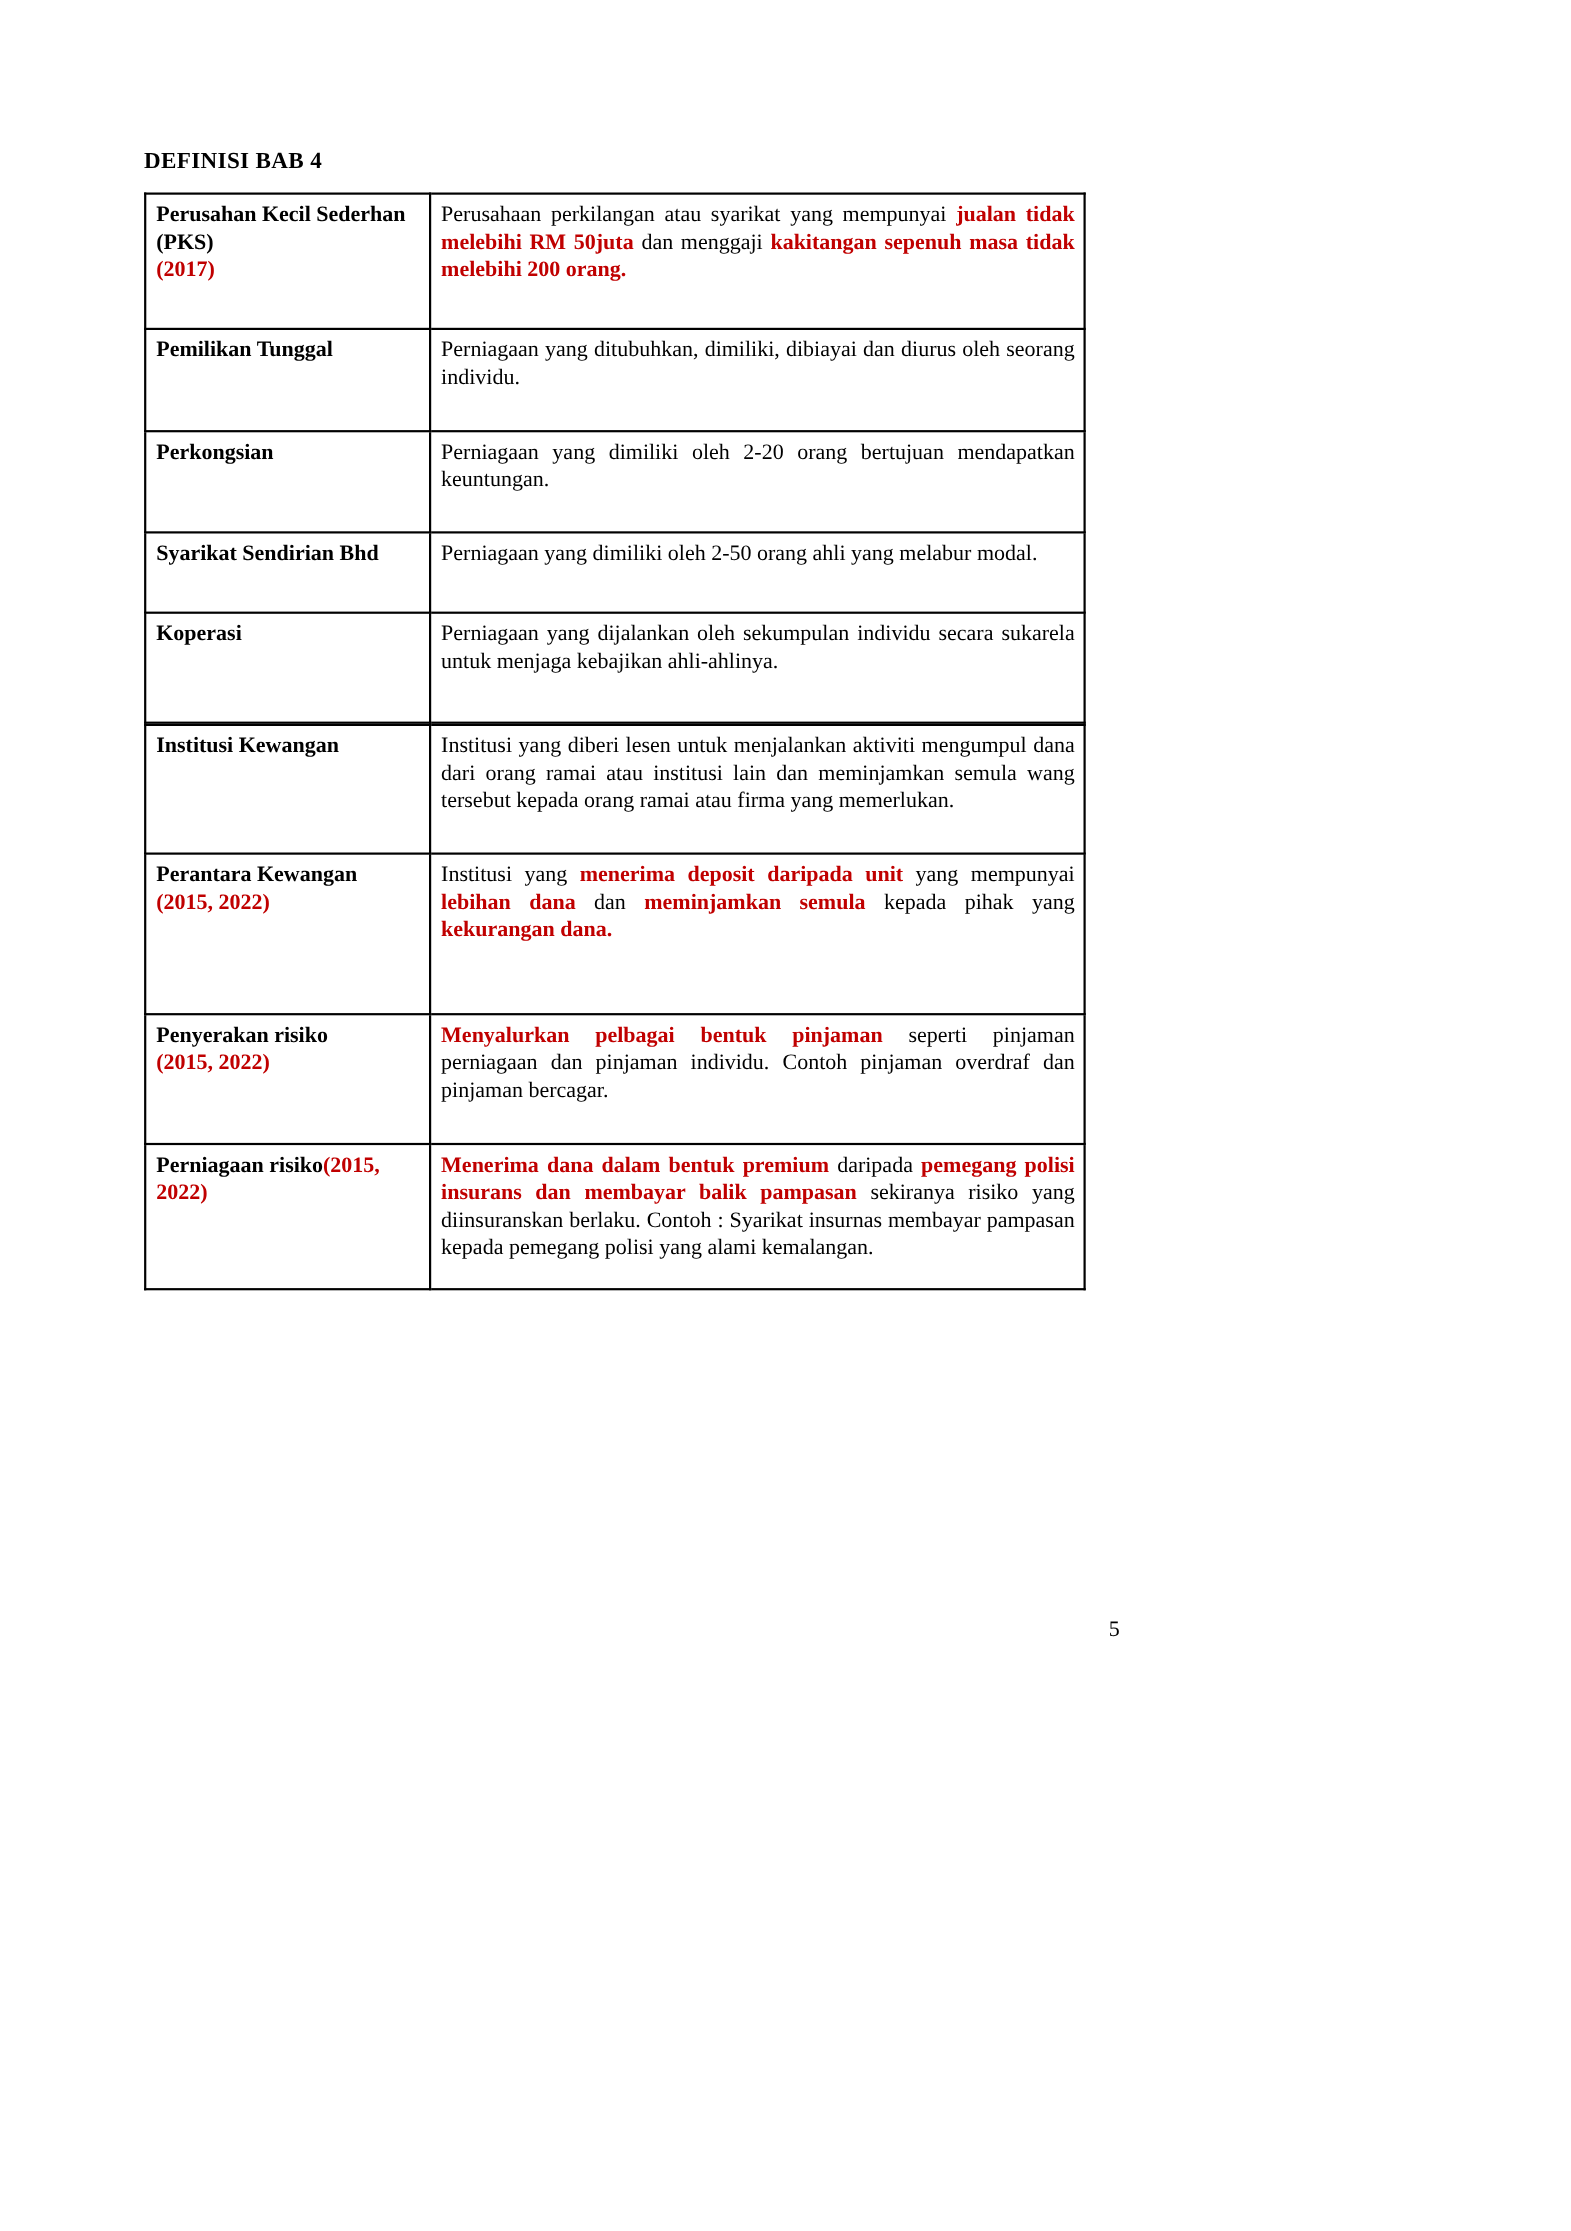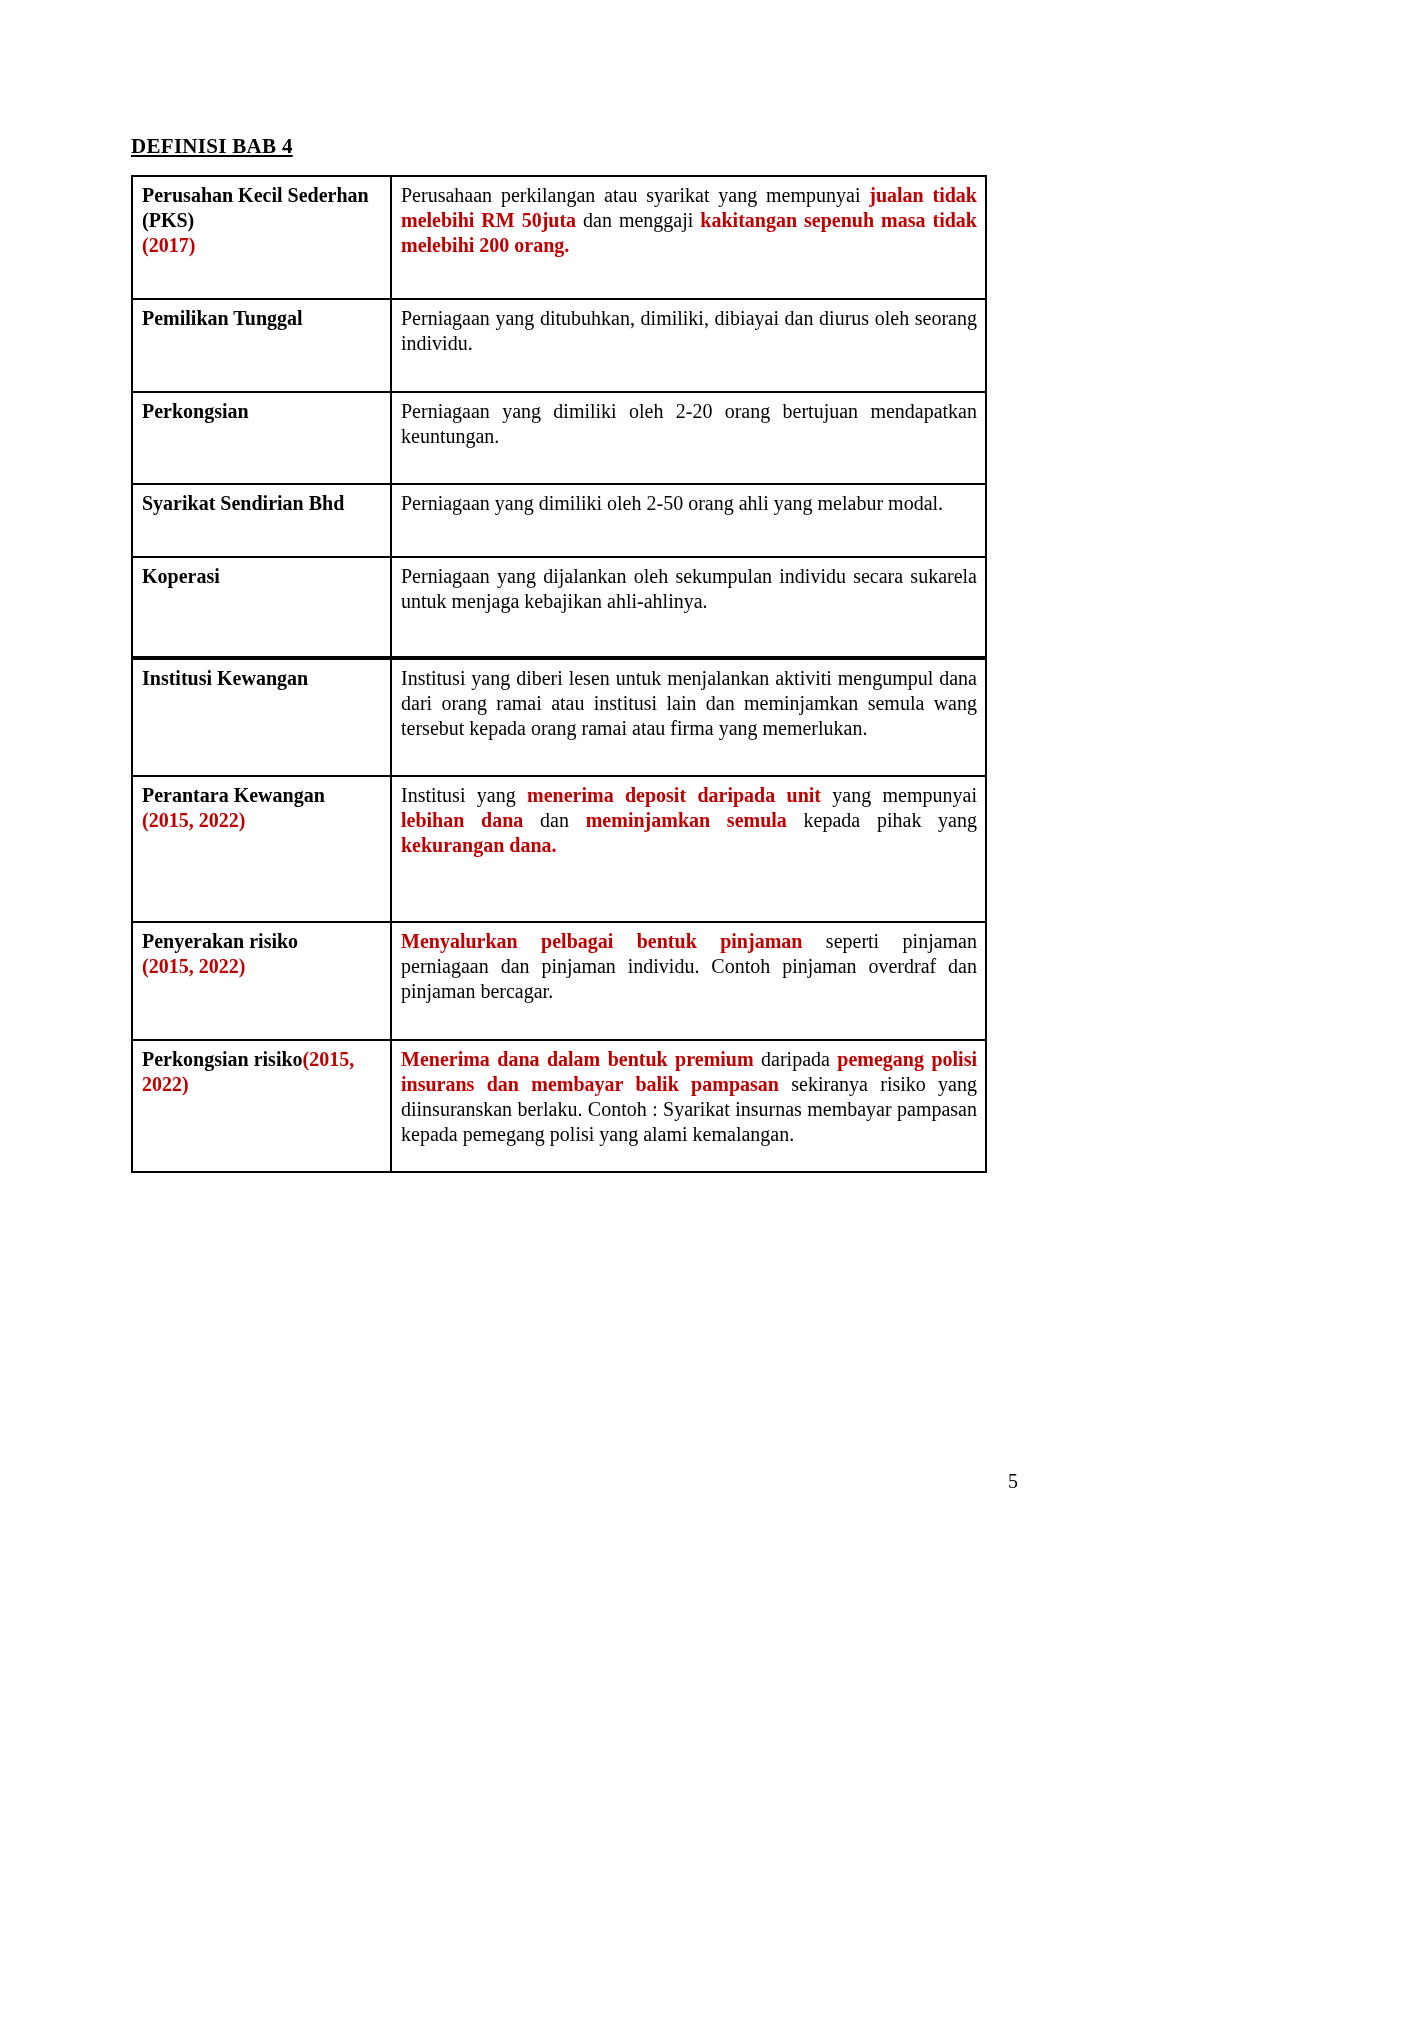--- a/index.html
+++ b/index.html
@@ -16,21 +16,20 @@
   }
   .content {
     position: absolute;
     left: 131px;
     top: 134px;
     width: 856px;
   }
   .heading {
     font-size: 21px;
     font-weight: bold;
-    text-decoration: underline;
     letter-spacing: 0.3px;
     margin: 0 0 16px 0;
   }
   .section-2 {
     margin-top: 40px;
   }
   table.def-table {
     border-collapse: collapse;
     width: 856px;
     table-layout: fixed;
@@ -106,21 +105,21 @@
         <td class="term"><span>Perantara Kewangan
 </span><span class="red">(2015, 2022)</span></td>
         <td class="def"><span>Institusi yang </span><span class="red">menerima deposit daripada unit</span><span> yang mempunyai </span><span class="red">lebihan dana</span><span> dan </span><span class="red">meminjamkan semula</span><span> kepada pihak yang </span><span class="red">kekurangan dana.</span></td>
       </tr>
       <tr style="height:118px">
         <td class="term"><span>Penyerakan risiko
 </span><span class="red">(2015, 2022)</span></td>
         <td class="def"><span class="red">Menyalurkan pelbagai bentuk pinjaman</span><span> seperti pinjaman perniagaan dan pinjaman individu. Contoh pinjaman overdraf dan pinjaman bercagar.</span></td>
       </tr>
       <tr style="height:132px">
-        <td class="term"><span>Perkongsian risiko</span><span class="red">(2015, 2022)</span></td>
+        <td class="term"><span>Perniagaan risiko</span><span class="red">(2015, 2022)</span></td>
         <td class="def"><span class="red">Menerima dana dalam bentuk premium</span><span> daripada </span><span class="red">pemegang polisi insurans dan membayar balik pampasan</span><span> sekiranya risiko yang diinsuranskan berlaku. Contoh : Syarikat insurnas membayar pampasan kepada pemegang polisi yang alami kemalangan.</span></td>
       </tr>
     </tbody>
   </table>
 
 </div>
 
 <div class="page-number">5</div>
 
 </body></html>

